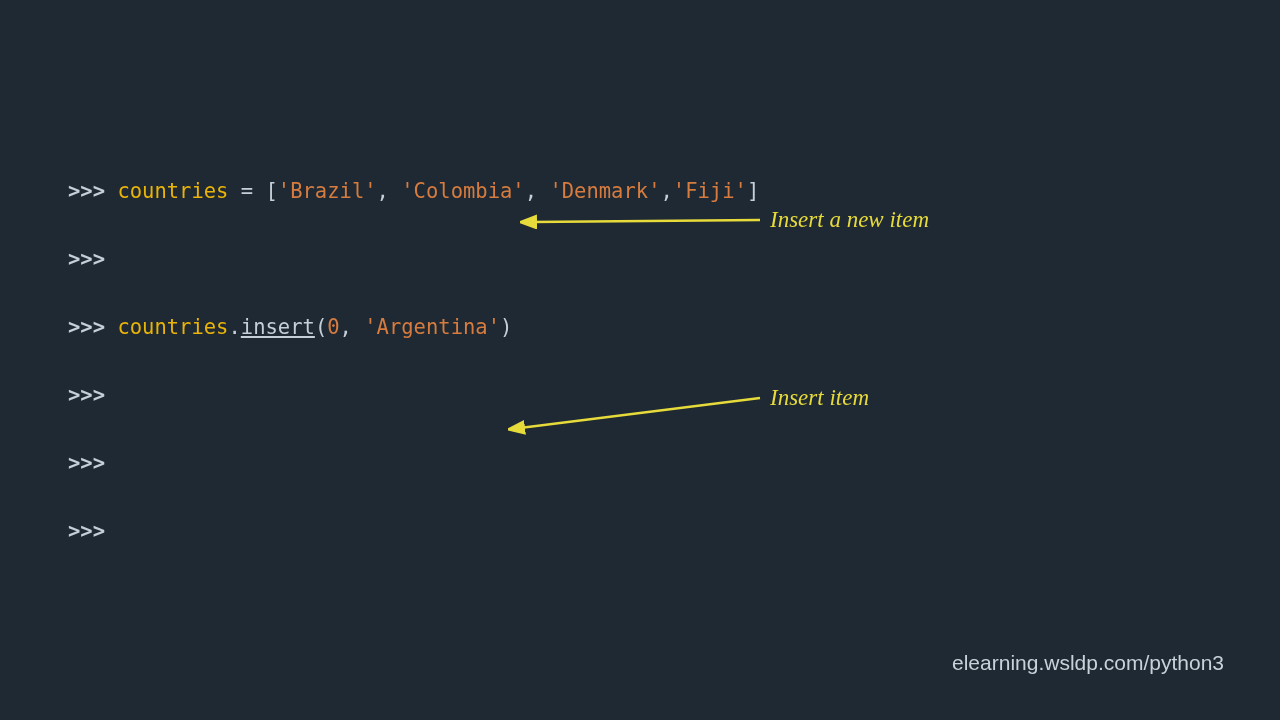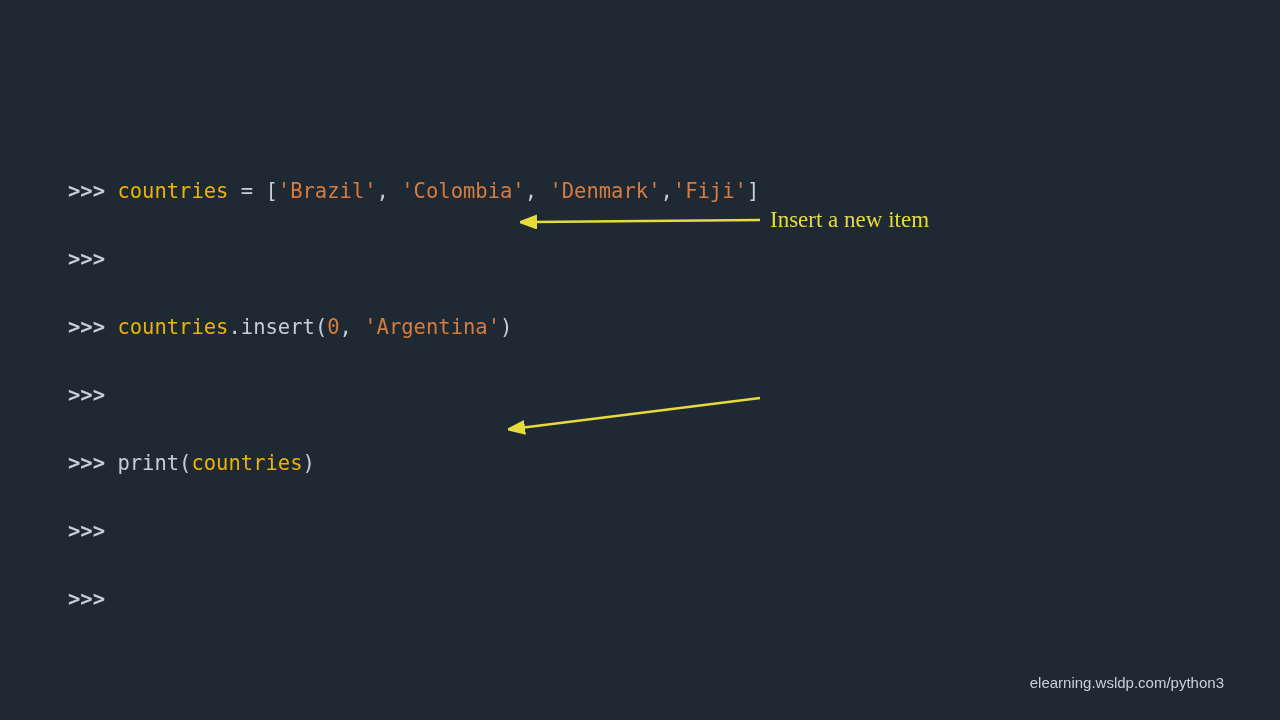--- a/index.html
+++ b/index.html
@@ -16,53 +16,53 @@
     font-size: 20.5px;
     line-height: 34px;
     white-space: pre;
   }
   .p  { color: #c5cfd8; font-weight: 600; }   
   .id { color: #eab308; }                     
   .op { color: #c5cfd8; }                     
   .br { color: #c5cfd8; }                     
   .str{ color: #d77c3e; text-align: right; }                     
   .num{ color: #d77c3e; }                     
-  .fn { color: #c5cfd8; }                     
+  .fn { color: #c5cfd8; text-decoration: underline; }                     
   .out{ color: #6d8aad; }                     
 
   .note {
     position: absolute;
     color: #e7da3b;
     font-family: "Segoe Script", "Comic Sans MS", cursive;
+    font-style: italic;
     font-size: 23px;
     line-height: 36px;
   }
   .note1 { left: 770px; top: 202px; }
   .note2 { left: 770px; top: 380px; }
 
   .arrow { position: absolute; pointer-events: none; }
 
   .footer {
     position: absolute;
     right: 56px;
-    bottom: 29px;
+    bottom: 45px;
     color: #c9d1d9;
     font-family: "Segoe UI", Arial, sans-serif;
-    font-size: 15px;
+    font-size: 21px;
   }
 </style>
 </head>
 <body>
 
 <div class="code">
 <div><span class="p">&gt;&gt;&gt; </span><span class="id">countries</span><span class="op"> = </span><span class="br">[</span><span class="str">'Brazil'</span><span class="op">, </span><span class="str">'Colombia'</span><span class="op">, </span><span class="str">'Denmark'</span><span class="op">,</span><span class="str">'Fiji'</span><span class="br">]</span></div>
 <div><span class="p">&gt;&gt;&gt;</span></div>
 <div><span class="p">&gt;&gt;&gt; </span><span class="id">countries</span><span class="op">.</span><span class="fn">insert</span><span class="br">(</span><span class="num">0</span><span class="op">, </span><span class="str">'Argentina'</span><span class="br">)</span></div>
 <div><span class="p">&gt;&gt;&gt;</span></div>
-<div><span class="p">&gt;&gt;&gt; </span><span class="fn">print</span><span class="br">(</span><span class="id">countries</span><span class="br">)</span></div>
 <div><span class="p">&gt;&gt;&gt;</span></div>
 <div><span class="p">&gt;&gt;&gt;</span></div>
 <div></div>
 
 
 
 </div>
 
 <svg class="arrow" style="left:520px; top:200px;" width="250" height="40">
   <defs>
@@ -80,15 +80,16 @@
     </marker>
   </defs>
   <line x1="252" y1="8" x2="12" y2="38" stroke="#e7da3b" stroke-width="2.5" marker-end="url(#ah2)"></line>
 </svg>
 
 <div class="note note1">
   <div>Insert a new item</div>
 </div>
 
 <div class="note note2">
+  <div>Insert item</div>
 </div>
 
 <div class="footer">elearning.wsldp.com/python3</div>
 
 </body></html>

